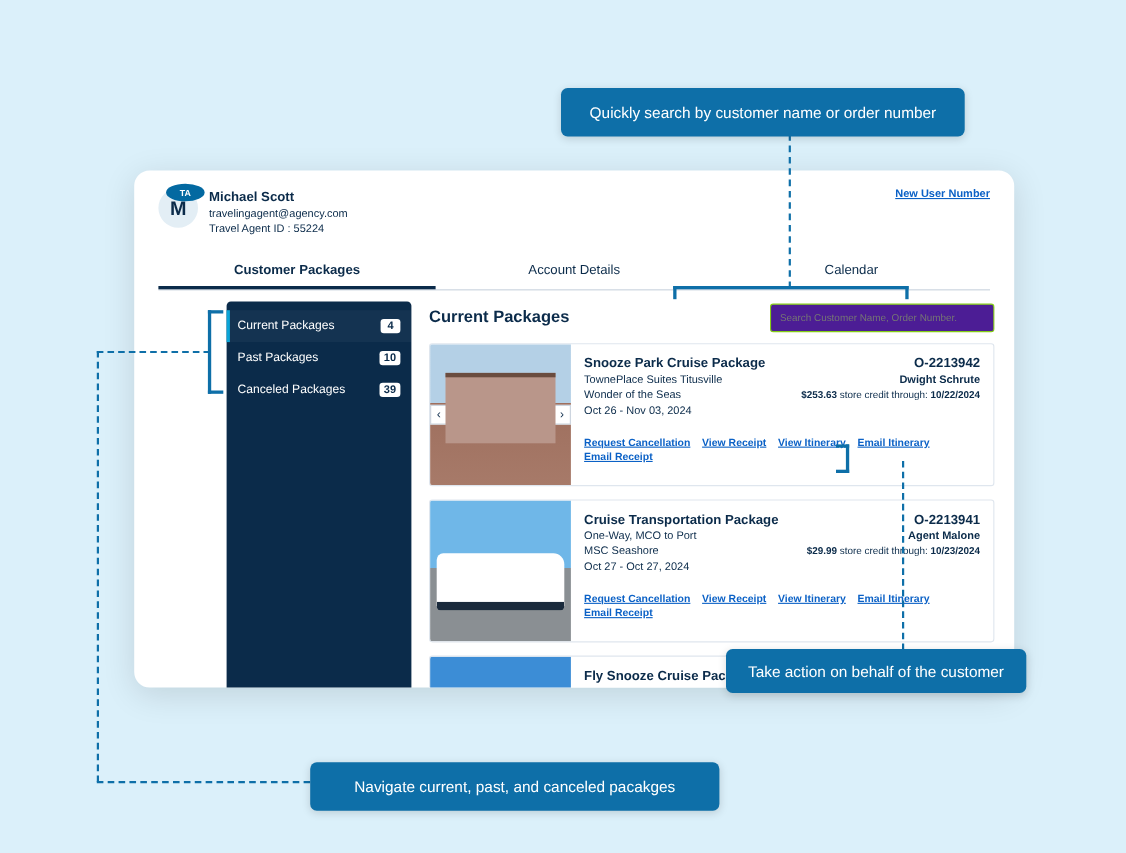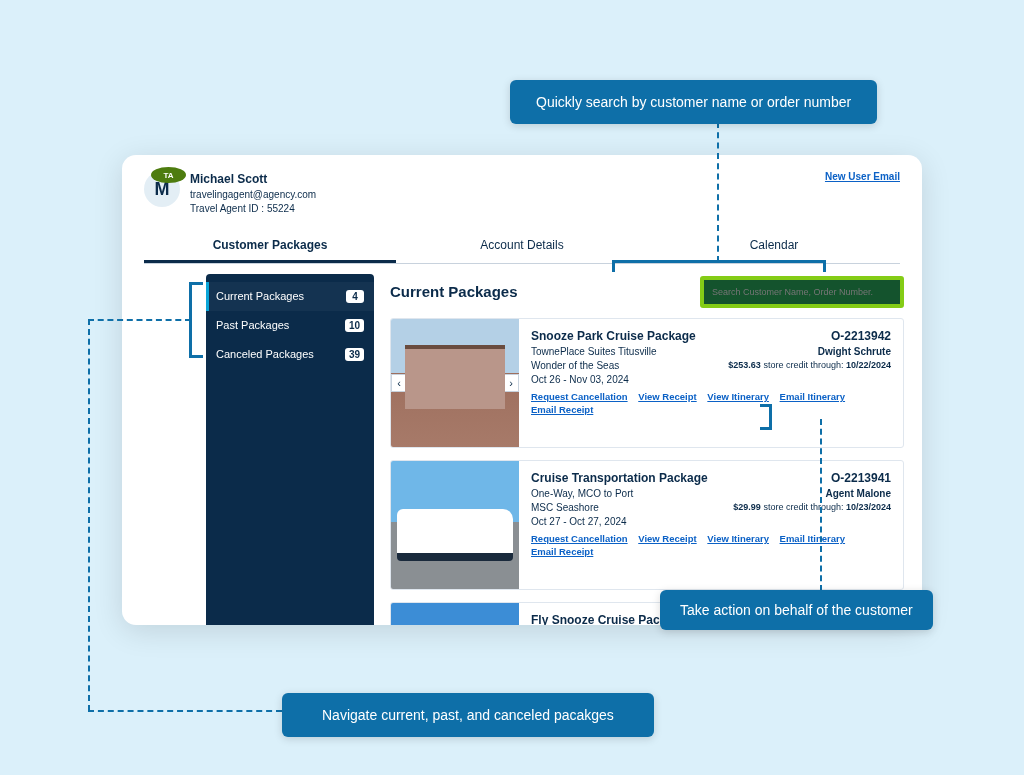--- a/index.html
+++ b/index.html
@@ -58,21 +58,21 @@
     width: 36px; height: 36px;
     background: #e3eef5;
     border-radius: 50%;
     display:flex; align-items:center; justify-content:center;
     color:#0b2b4a; font-weight:700; font-size:18px;
     position:relative;
   }
   .avatar .badge {
     position:absolute; top:-4px; right:-6px;
     width:35px; height:16px; border-radius:50%;
-    background:#4d7c0f; color:#fff; font-size:8px;
+    background:#0369a1; color:#fff; font-size:8px;
     display:flex; align-items:center; justify-content:center;
     font-weight:600;
   }
   .profile-info { font-size:10px; color:#0b2b4a; line-height:1.4;}
   .profile-info .name { font-weight:700; font-size:12px;}
   .guide-link { color:#0b61c6; font-size:10px; font-weight:700; text-decoration:underline;}
   .tabs {
     display:flex; margin: 6px 22px 0 22px;
     border-bottom:1px solid #c8d2dd;
   }
@@ -104,23 +104,23 @@
   }
   .main {
     flex:1; padding:12px 18px 0 16px; overflow:hidden;
   }
   .main-top {
     display:flex; justify-content:space-between; align-items:center;
     margin-bottom:10px;
   }
   .main-title { font-size:15px; font-weight:700; color:#0b2b4a;}
   .search {
-    border:4px solid #84cc16; border-radius:3px;
+    border:1px solid #84cc16; border-radius:3px;
     font-size:9px; padding:7px 8px; color:#8a98a8;
-    width:204px; background:#14532d;
+    width:204px; background:#4c1d95;
   }
   .card {
     border:1px solid #dfe6ee; border-radius:3px;
     margin-bottom:12px; background:#fff;
     display:flex; padding:0; overflow:hidden;
   }
   .thumb {
     width:128px; height:128px; position:relative;
     background:linear-gradient(#a7c5db,#7fa7c4);
     flex-shrink:0;
@@ -154,21 +154,21 @@
   .card-body { flex:1; padding:10px 12px; font-size:10px; color:#0b2b4a;}
   .card-row1 { display:flex; justify-content:space-between;}
   .pkg-name { font-weight:700; font-size:12px;}
   .order-no { font-weight:700; font-size:12px;}
   .subline { margin-top:3px; display:flex; justify-content:space-between;}
   .customer { font-weight:700;}
   .meta { color:#0b2b4a;}
   .credit { font-size:9px; text-align:right;}
   .credit .amt { font-weight:700;}
   .credit .date { font-weight:700;}
-  .actions { margin-top:6px; font-size:9.5px;}
+  .actions { margin-top:18px; font-size:9.5px;}
   .actions a { color:#0b61c6; font-weight:700; text-decoration:underline; margin-right:8px; cursor:pointer;}
   .actions .line2 { display:block; margin-top:2px;}
 </style>
 </head>
 <body>
 
 <div class="callout callout-top">Quickly search by customer name or order number</div>
 <div class="callout callout-right">Take action on behalf of the customer</div>
 <div class="callout callout-bottom">Navigate current, past, and canceled pacakges</div>
 
@@ -189,21 +189,21 @@
       <div class="avatar">
         <span>M</span>
         <span class="badge">TA</span>
       </div>
       <div class="profile-info">
         <div class="name">Michael Scott</div>
         <div>travelingagent@agency.com</div>
         <div>Travel Agent ID : 55224</div>
       </div>
     </div>
-    <a class="guide-link">New User Email</a>
+    <a class="guide-link">New User Number</a>
   </div>
 
   <div class="tabs">
     <div class="tab active">Customer Packages</div>
     <div class="tab">Account Details</div>
     <div class="tab">Calendar</div>
   </div>
 
   <div class="body">
 

